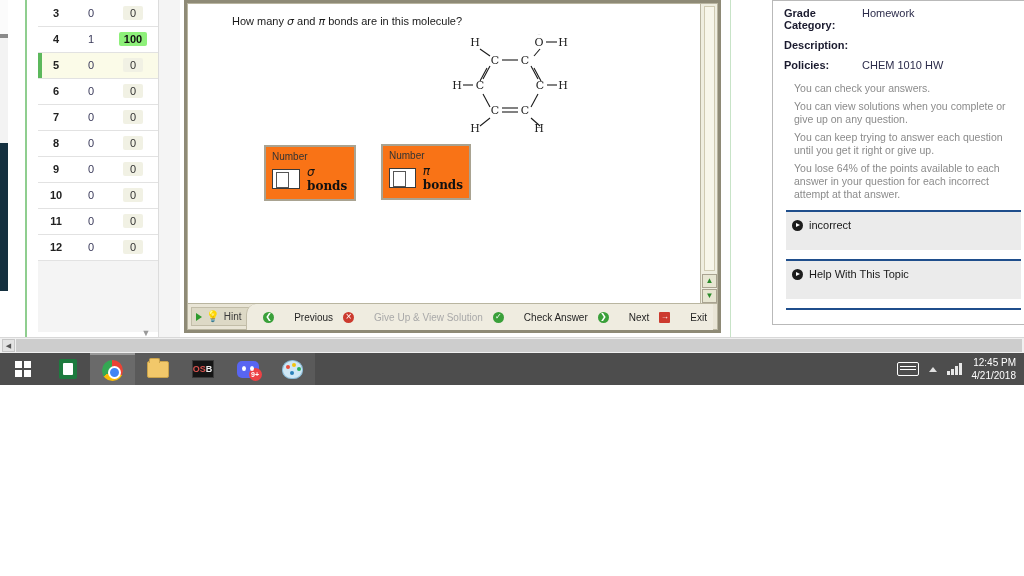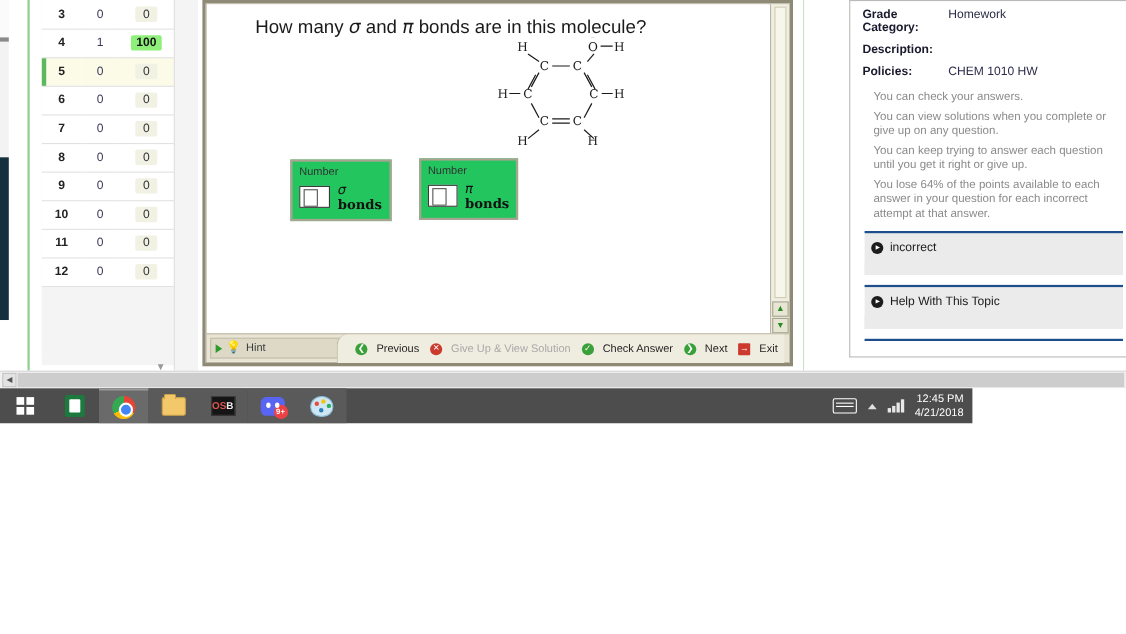--- a/index.html
+++ b/index.html
@@ -61,32 +61,32 @@
   #center-inner {
     position:relative; width:100%; height:100%;
     background:#ffffff; border:1px solid #b9b5a0;
   }
   #question-area {
     position:absolute; left:0; top:0; right:18px; bottom:26px;
     background:#fff; overflow:hidden;
   }
   #question-text {
     position:absolute; left:44px; top:11px;
-    font-size:17px; color:#1a1a1a;
+    font-size:11px; color:#1a1a1a;
     font-family:"Liberation Sans", sans-serif;
   }
   #question-text .gk { font-family:"DejaVu Sans", sans-serif; font-style:italic; }
 
   
   #molecule { position:absolute; left:255px; top:30px; width:150px; height:100px; }
   #molecule svg { display:block; }
 
   
   .answer-box {
-    position:absolute; background:#22c55e;
+    position:absolute; background:#f97316;
     border:2px solid #a9a391; padding:4px 6px 6px 6px;
   }
   .answer-box .lbl {
     font-size:10px; color:#333; font-family:"Liberation Sans", sans-serif;
     display:block; margin-bottom:3px;
   }
   .answer-row { display:flex; align-items:center; gap:7px; }
   .ans-input {
     width:35px; height:20px; background:#fff; border:1.5px solid #3a3a3a;
     position:relative;
@@ -134,21 +134,21 @@
   .bulb { font-size:11px; line-height:1; }
   #hint-label { font-size:10px; color:#3a3a3a; }
   #nav-buttons {
     position:absolute; right:4px; top:0; height:26px;
     display:flex; align-items:center; gap:10px;
     padding:0 6px 0 16px;
     background:#efece0;
     border-left:1px solid #c2bda8;
     border-top-left-radius:10px;
   }
-  .navbtn { display:flex; align-items:center; gap:8px; font-size:10px; color:#1f1f1f; white-space:nowrap; }
+  .navbtn { display:flex; align-items:center; gap:20px; font-size:10px; color:#1f1f1f; white-space:nowrap; }
   .navbtn.disabled { color:#a9a9a9;text-align:right; }
   .cicon { width:11px; height:11px; border-radius:50%; display:inline-block; position:relative; }
   .cicon.green { background:#3aa03a; }
   .cicon.red { background:#cc3a2e; }
   .cicon.check { background:#3aa03a; }
   .cicon:after {
     content:""; position:absolute; left:3px; top:2px; width:4px; height:6px;
   }
   .cicon.green.prev:after {
     content:"\276E"; left:0; top:-2px; width:11px; height:11px;
@@ -228,21 +228,21 @@
   }
   #hs-leftarrow {
     position:absolute; left:2px; top:1px; width:13px; height:13px;
     background:#e3e3e3; border:1px solid #c6c6c6;
     color:#555; font-size:7px; line-height:11px; text-align:center;
   }
   #hs-track { position:absolute; left:16px; top:1px; right:2px; height:13px; background:#cdcdcd; }
 
   
   #taskbar {
-    position:absolute; left:0; top:353px; width:884px; height:32px;
+    position:absolute; left:0; top:353px; width:1024px; height:32px;
     background:#4d4d4d;
   }
   #tb-apps { position:absolute; left:0; top:0; height:32px; display:flex; }
   .tb-item {
     width:45px; height:32px; display:flex; align-items:center; justify-content:center;
     position:relative;
   }
   .tb-item.active { background:#6a6a6a; border-top:2px solid #9a9a9a; }
   .tb-item.open { background:#5a5a5a; }
   .win-logo { width:16px; height:16px; position:relative; }

